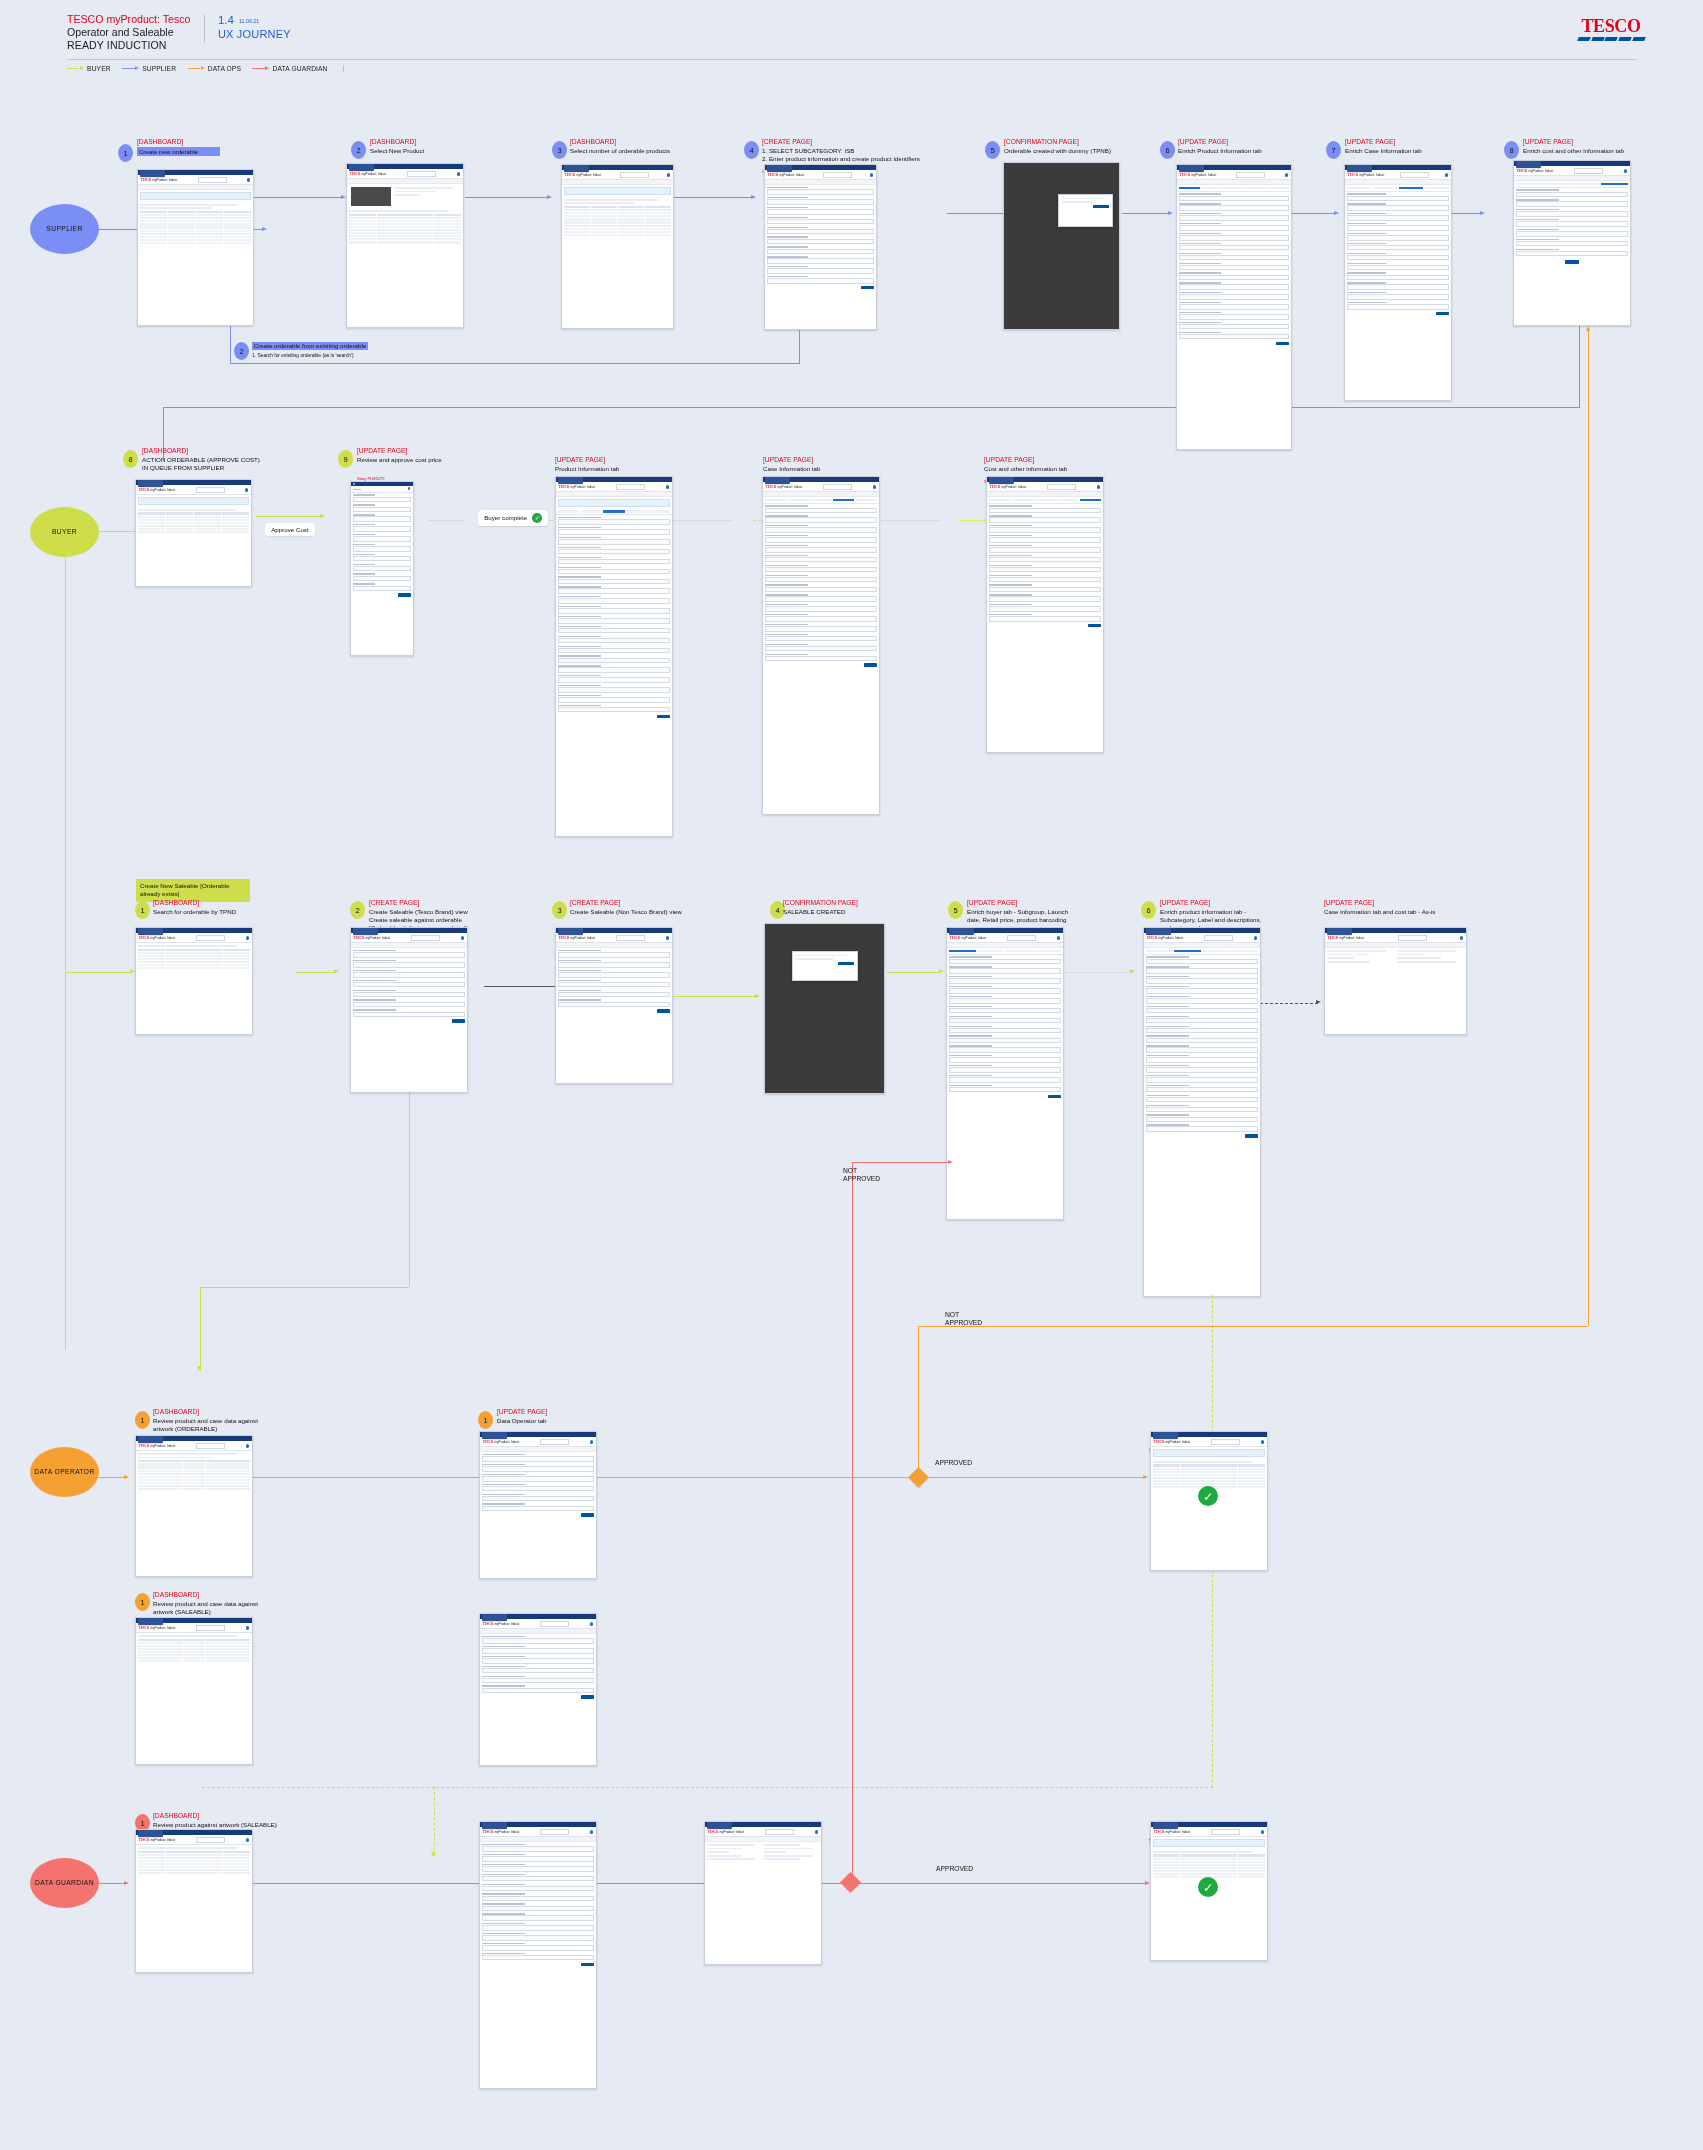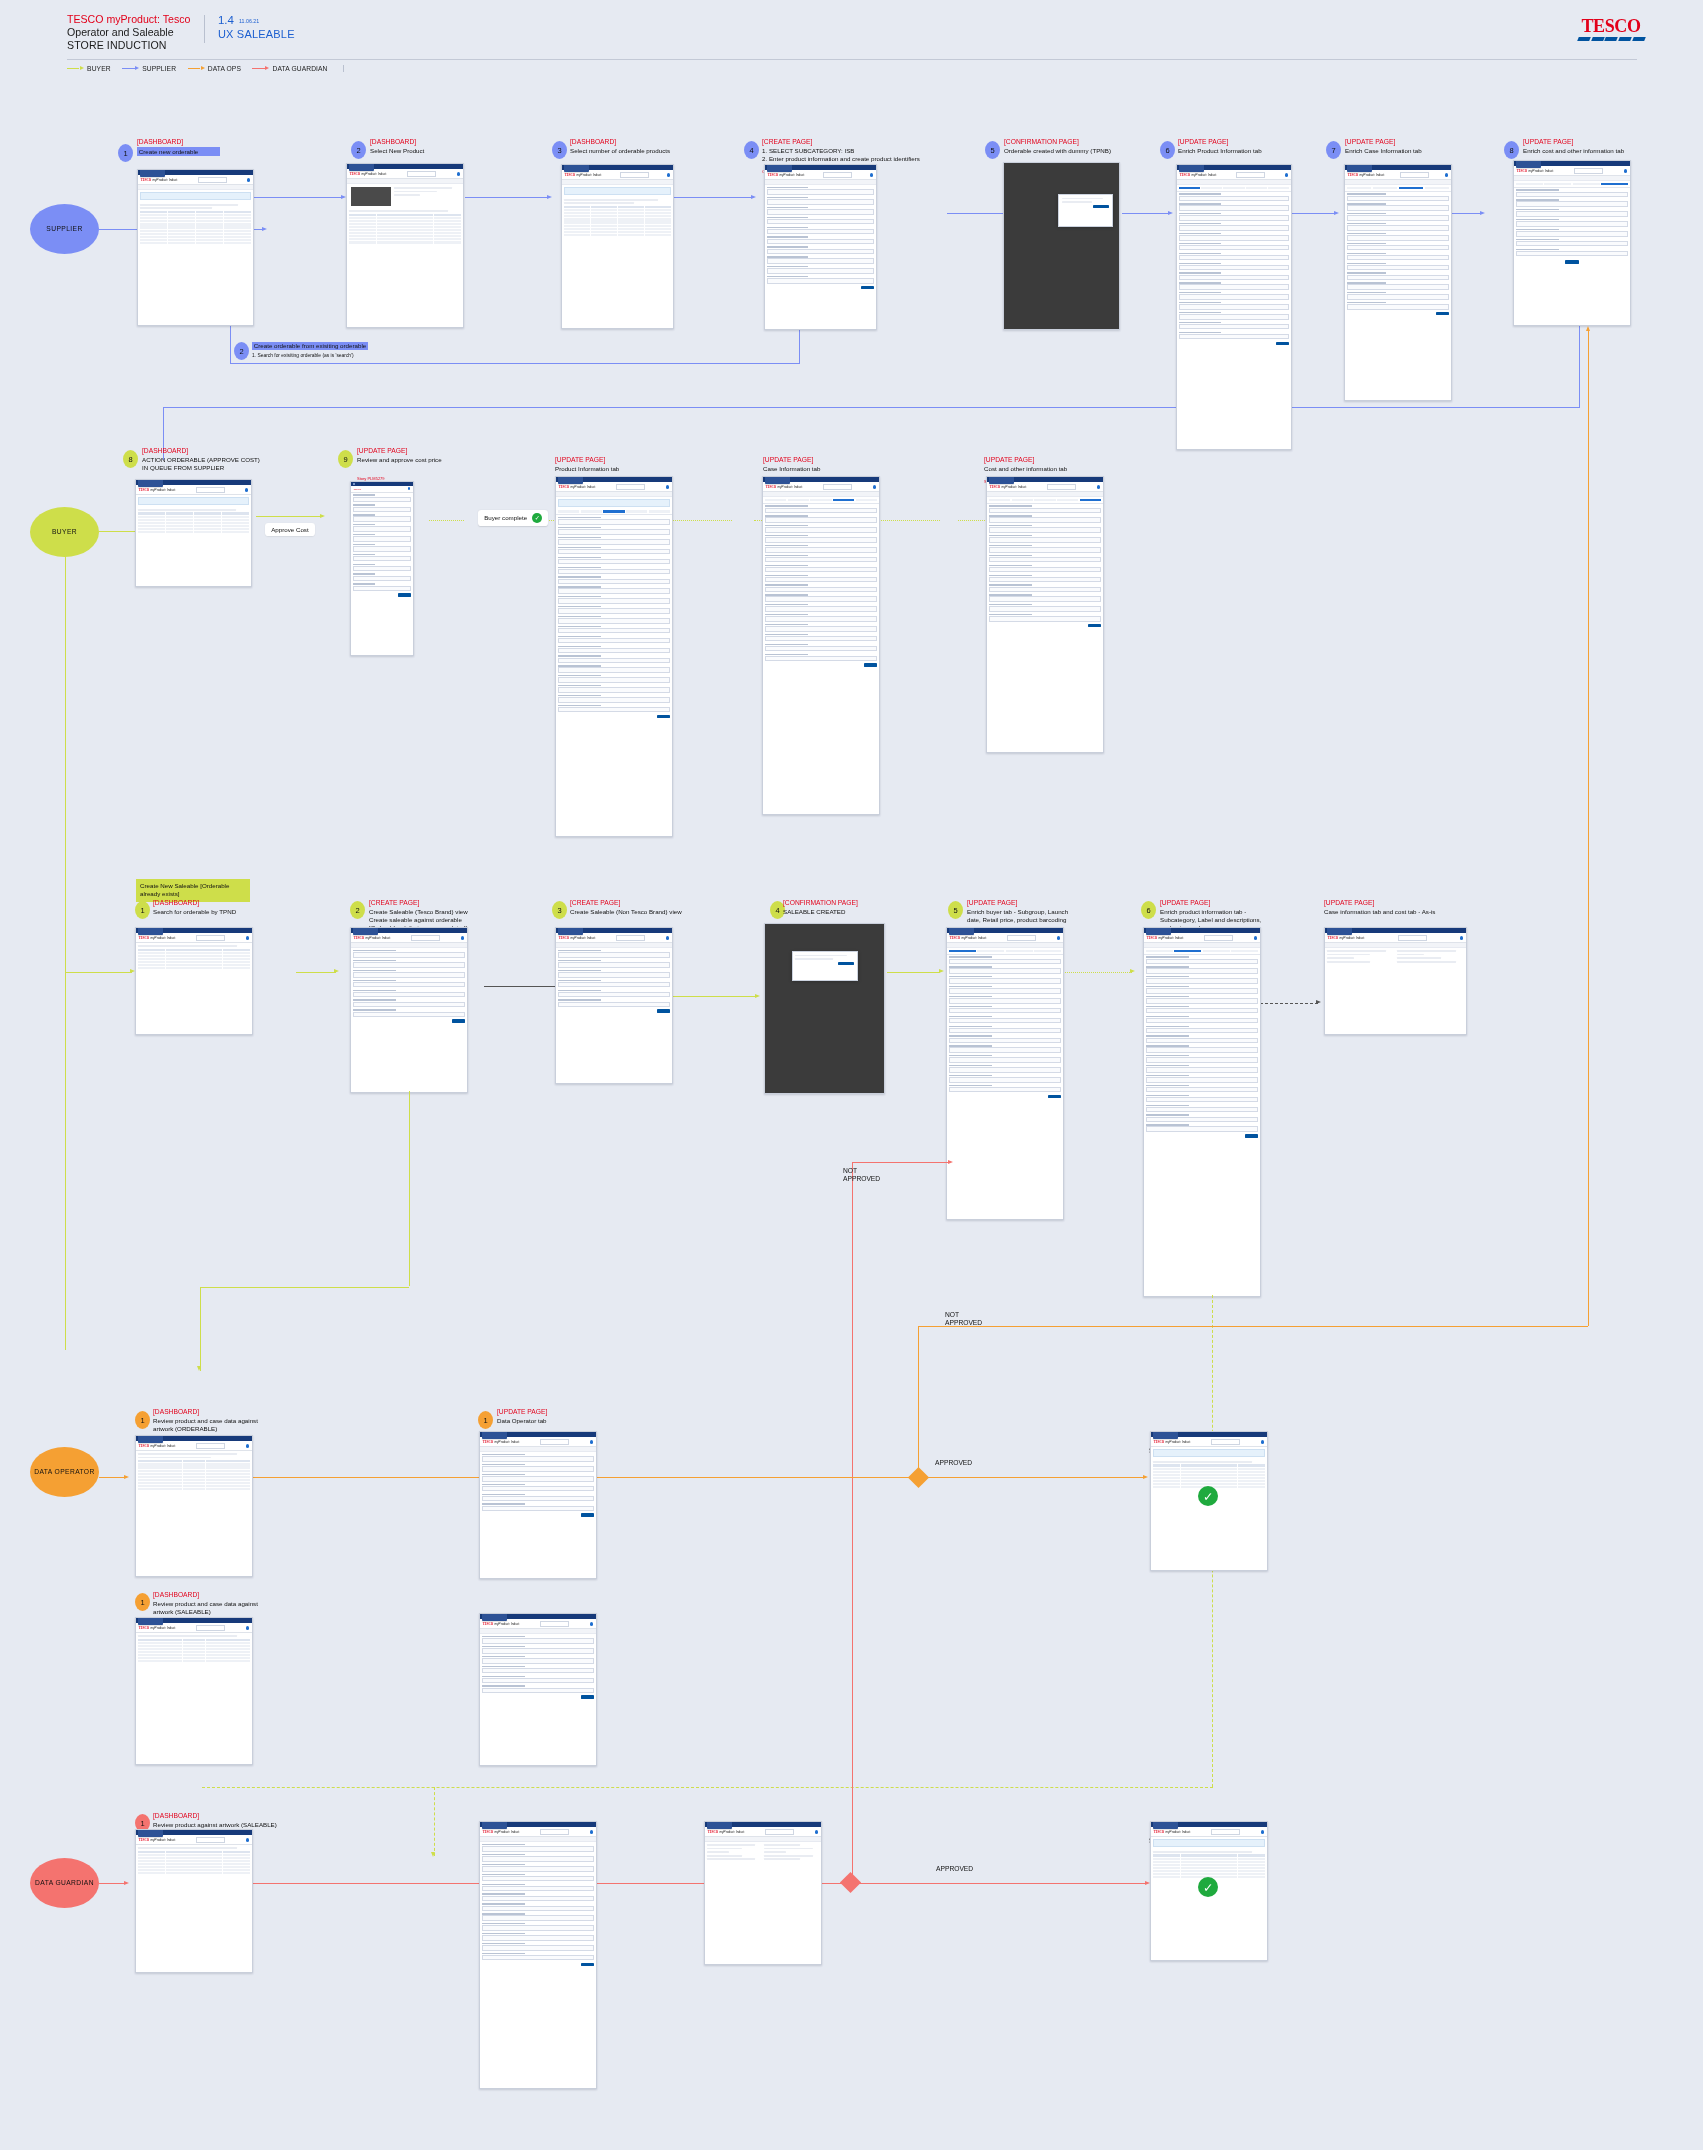--- a/index.html
+++ b/index.html
@@ -102,29 +102,29 @@
   .flowtext{position:absolute;font-size:6.7px;color:#111;line-height:1.2;}
 </style>
 </head>
 <body>
 
 <div class="abs" id="header">
   <div class="h-row">
     <div class="h-left">
       <div class="h-title">TESCO myProduct: Tesco</div>
       <div class="h-sub1">Operator and Saleable</div>
-      <div class="h-sub2">STORE INDUCTION</div>
+      <div class="h-sub2">READY INDUCTION</div>
     </div>
     <div class="h-divider"></div>
     <div class="h-right">
       <div>
         <span class="h-ver">1.4</span>
         <span class="h-date">11.06.21</span>
       </div>
-      <div class="h-ux">UX SALEABLE</div>
+      <div class="h-ux">UX JOURNEY</div>
     </div>
   </div>
 </div>
 
 <div class="abs" id="hrule"></div>
 
 <div class="abs" id="legend">
   <div class="lg-item">
     <span class="lg-arrow">
         <i style="background:#cede4a"></i>

